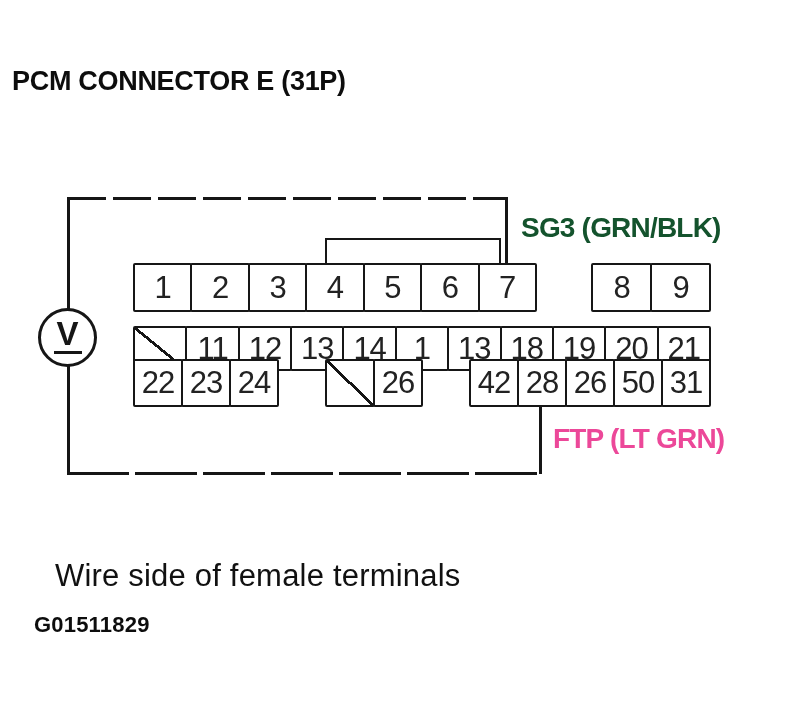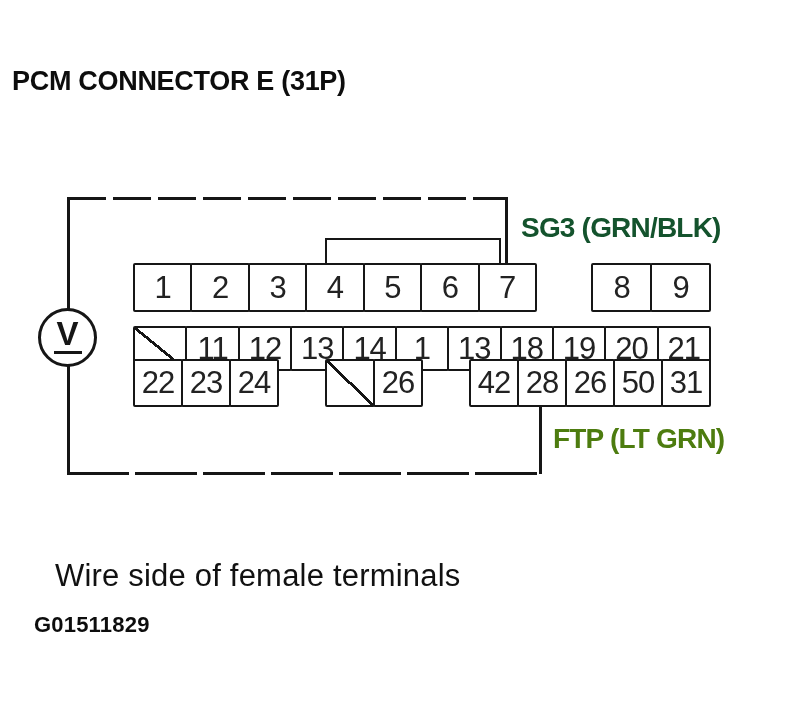--- a/index.html
+++ b/index.html
@@ -20,21 +20,21 @@
     color: #0d0d0d;
   }
   .sg3-label {
     position: absolute; left: 521px; top: 212px;
     font-size: 28px; font-weight: bold; letter-spacing: -0.8px;
     color: #14532d; white-space: nowrap;
   }
   .ftp-label {
     position: absolute; left: 553px; top: 423px;
     font-size: 28px; font-weight: bold; letter-spacing: -0.8px;
-    color: #4d7c0f; white-space: nowrap; text-align: right;
+    color: #ec4899; white-space: nowrap; text-align: right;
   }
   .caption {
     position: absolute; left: 55px; right: 0; top: 558px;
     text-align: left;
     font-size: 31px; font-weight: 400; letter-spacing: 0.2px;
     color: #111111;
   }
   .figure-id {
     position: absolute; left: 34px; top: 612px;
     font-size: 22px; font-weight: 600; letter-spacing: 0.2px;

